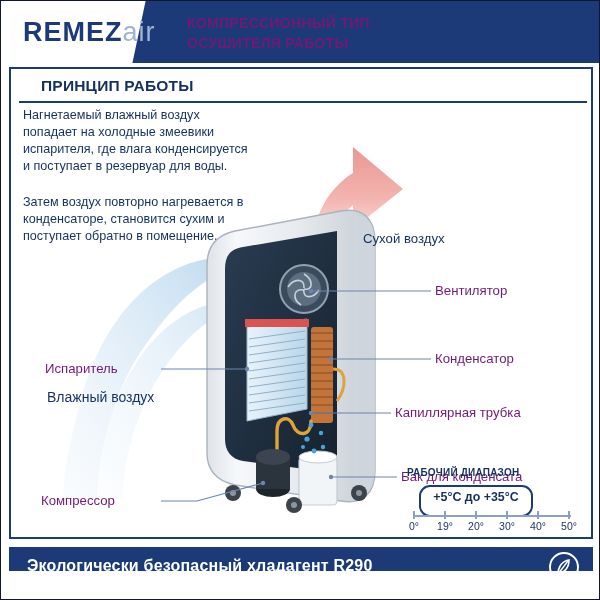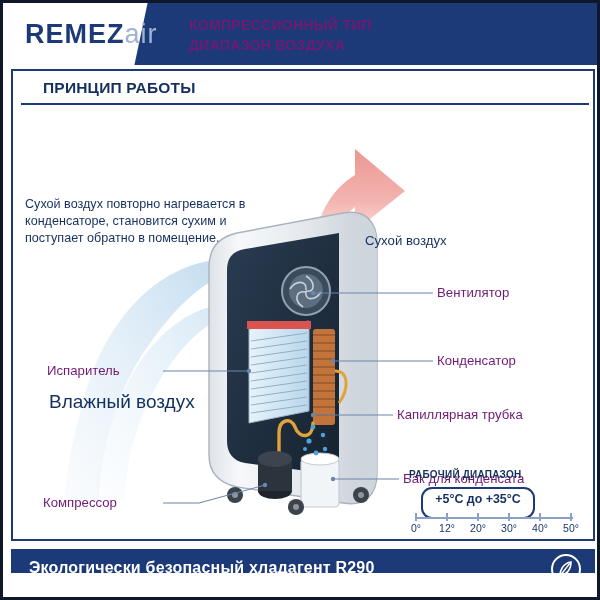--- a/index.html
+++ b/index.html
@@ -9,21 +9,21 @@
   }
   body {
     font-family: "Liberation Sans", sans-serif;
   }
   #page {
     position: relative;
     width: 600px;
     height: 600px;
     overflow: hidden;
     background: #ffffff;
-    border: 3px solid #0f172a;
+    border: 1px solid #0f172a;
     box-sizing: border-box;
   }
 
   
   .header {
     position: absolute;
     left: 0; top: 0;
     width: 600px;
     height: 62px;
     background: #ffffff;
@@ -122,21 +122,21 @@
   .dry-air-label {
     position: absolute;
     left: 352px; top: 162px;
     color: #14305f;
     font-size: 13.2px;
   }
   .wet-air-label {
     position: absolute;
     left: 36px; top: 320px;
     color: #14305f;
-    font-size: 19px;
+    font-size: 14px;
   }
 
   
   .range-title {
     position: absolute;
     left: 396px; top: 398px;
     color: #14305f;
     font-size: 10px;
     font-weight: bold;
     letter-spacing: .2px;
@@ -210,30 +210,31 @@
 
 <div id="page">
 
   <div class="header">
     <div class="header-band"></div>
     <div class="logo">
       <span>REMEZ</span><span class="air">air</span>
     </div>
     <div class="header-title">
       <div>КОМПРЕССИОННЫЙ ТИП</div>
-      <div>ДИАПАЗОН ВОЗДУХА</div>
+      <div>ОСУШИТЕЛЯ РАБОТЫ</div>
     </div>
   </div>
 
   <div class="frame">
 
     <div class="section-title">ПРИНЦИП РАБОТЫ</div>
     <div class="section-rule"></div>
 
-    <div class="para para-2">Сухой воздух повторно нагревается в конденсаторе, становится сухим и поступает обратно в помещение.</div>
+    <div class="para para-1">Нагнетаемый влажный воздух попадает на холодные змеевики испарителя, где влага конденсируется и поступает в резервуар для воды.</div>
+    <div class="para para-2">Затем воздух повторно нагревается в конденсаторе, становится сухим и поступает обратно в помещение.</div>
 
     <svg class="flow" width="584" height="470" viewBox="0 0 584 470" style="left:0;top:0;">
       <defs>
         <linearGradient id="warm" x1="0" y1="1" x2="0" y2="0">
           <stop offset="0%" stop-color="#f3b2ad" stop-opacity="0.15"></stop>
           <stop offset="55%" stop-color="#ef9a94" stop-opacity="0.75"></stop>
           <stop offset="100%" stop-color="#e98b85" stop-opacity="0.9"></stop>
         </linearGradient>
         <linearGradient id="cool" x1="1" y1="0" x2="0" y2="1">
           <stop offset="0%" stop-color="#bcd9ef" stop-opacity="0.9"></stop>
@@ -380,21 +381,21 @@
     <div class="range-box">+5°C до +35°C</div>
     <div class="scale">
       <div class="scale-line"></div>
       <div class="tick" style="left:4px;"></div>
       <div class="tick" style="left:35px;"></div>
       <div class="tick" style="left:66px;"></div>
       <div class="tick" style="left:97px;"></div>
       <div class="tick" style="left:128px;"></div>
       <div class="tick" style="left:159px;"></div>
       <div class="tick-label" style="left:5px;">0°</div>
-      <div class="tick-label" style="left:36px;">12°</div>
+      <div class="tick-label" style="left:36px;">19°</div>
       <div class="tick-label" style="left:67px;">20°</div>
       <div class="tick-label" style="left:98px;">30°</div>
       <div class="tick-label" style="left:129px;">40°</div>
       <div class="tick-label" style="left:160px;">50°</div>
     </div>
 
   </div>
 
   <div class="footer">
     <div class="footer-text">Экологически безопасный хладагент R290</div>

